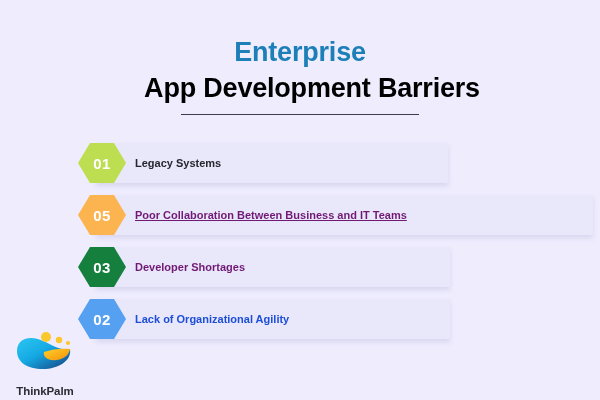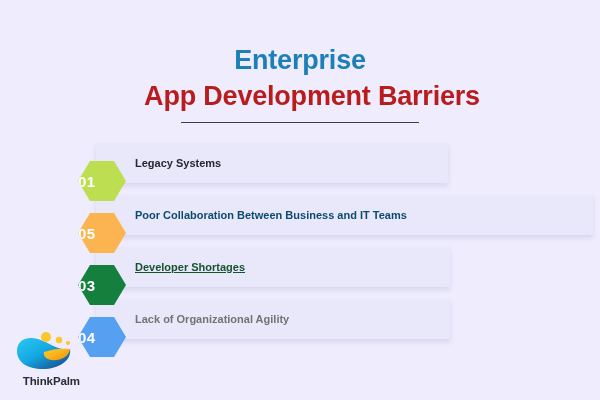--- a/index.html
+++ b/index.html
@@ -20,21 +20,21 @@
     left: 0; top: 0;
     width: 600px;
     height: 400px;
     background: #eeecfd;
   }
 
   
   .title-block {
     position: absolute;
     left: 0;
-    top: 42px;
+    top: 34px;
     width: 600px;
     text-align: center;
   }
   .title-line {
     font-size: 27px;
     font-weight: bold;
     color: #1d7fb8;
     letter-spacing: -0.2px;
     line-height: 36px;
     white-space: nowrap;
@@ -65,28 +65,28 @@
     left: 18px;
     top: 0;
     height: 40px;
     background: #e9e7fa;
     box-shadow: 0 3px 5px rgba(120,115,170,0.18);
     border-radius: 1px;
   }
   .row-hex {
     position: absolute;
     left: 0;
-    top: 18px;
+    top: 0;
     width: 48px;
     height: 40px;
     -webkit-clip-path: polygon(25% 0%, 75% 0%, 100% 50%, 75% 100%, 25% 100%, 0% 50%);
     clip-path: polygon(25% 0%, 75% 0%, 100% 50%, 75% 100%, 25% 100%, 0% 50%);
     display: flex;
     align-items: center;
-    justify-content: flex-start;
+    justify-content: center;
     z-index: 2;
   }
   .row-num {
     color: #ffffff;
     font-size: 15px;
     font-weight: bold;
     letter-spacing: 0.3px;
   }
   .row-label {
     position: absolute;
@@ -109,71 +109,70 @@
     width: 70px;
     text-align: center;
   }
   .logo-mark {
     width: 62px;
     height: 40px;
     margin: 0 auto;
     position: relative;
   }
   .logo-name {
-    margin-top: 4px;
+    margin-top: 14px;
     font-size: 11.5px;
     font-weight: bold;
     color: #2b2b33;
     letter-spacing: -0.1px;
-    text-align: right;
   }
 </style>
 </head>
 <body style="background: rgb(238, 236, 253);">
 
 <div class="canvas">
 
   <div class="title-block">
     <div class="title-line line1" style="color: rgb(29, 127, 184);">Enterprise</div>
-    <div class="title-line line2" style="color: #b91c1c; padding-left: 24px;">App Development Barriers</div>
+    <div class="title-line line2" style="color: #000000; padding-left: 24px;">App Development Barriers</div>
     <div class="title-rule"></div>
   </div>
 
   <div class="rows">
 
     <div class="row">
       <div class="row-bar" style="width: 352px; background: rgb(233, 231, 250);"></div>
       <div class="row-hex" style="background: rgb(190, 222, 82);">
         <span class="row-num">01</span>
       </div>
       <div class="row-label" style="color: rgb(38, 38, 46);">Legacy Systems</div>
     </div>
 
     <div class="row">
       <div class="row-bar" style="width: 497px; background: rgb(233, 231, 250);"></div>
       <div class="row-hex" style="background: rgb(251, 180, 80);">
         <span class="row-num">05</span>
       </div>
-      <div class="row-label" style="color: #0c4a6e;">Poor Collaboration Between Business and IT Teams</div>
+      <div class="row-label" style="color: #701a75; text-decoration: underline;">Poor Collaboration Between Business and IT Teams</div>
     </div>
 
     <div class="row">
       <div class="row-bar" style="width: 354px; background: rgb(233, 231, 250);"></div>
       <div class="row-hex" style="background: #15803d;">
         <span class="row-num">03</span>
       </div>
-      <div class="row-label" style="color: #14532d; text-decoration: underline;">Developer Shortages</div>
+      <div class="row-label" style="color: #701a75;">Developer Shortages</div>
     </div>
 
     <div class="row">
       <div class="row-bar" style="width: 354px; background: rgb(233, 231, 250);"></div>
       <div class="row-hex" style="background: rgb(85, 160, 240);">
-        <span class="row-num">04</span>
+        <span class="row-num">02</span>
       </div>
-      <div class="row-label" style="color: #737373;">Lack of Organizational Agility</div>
+      <div class="row-label" style="color: #1d4ed8;">Lack of Organizational Agility</div>
     </div>
 
   </div>
 
   <div class="logo-block">
     <div class="logo-mark">
       <svg width="62" height="40" viewBox="0 0 62 40" xmlns="http://www.w3.org/2000/svg">
         <defs>
           <linearGradient id="waveGrad" x1="0" y1="0" x2="1" y2="1">
             <stop offset="0%" stop-color="#2cc7f0"></stop>

